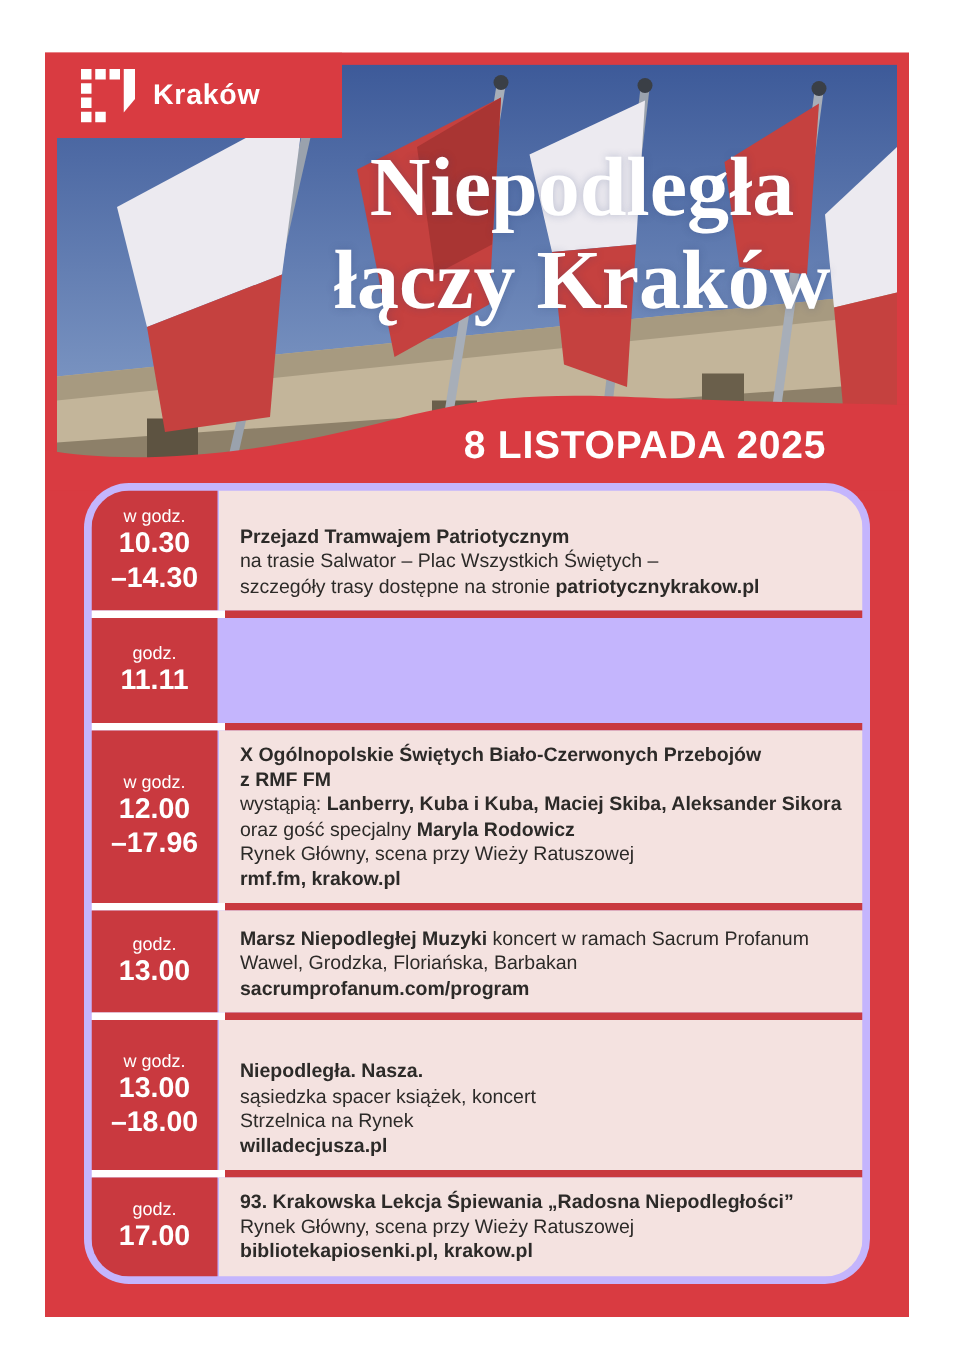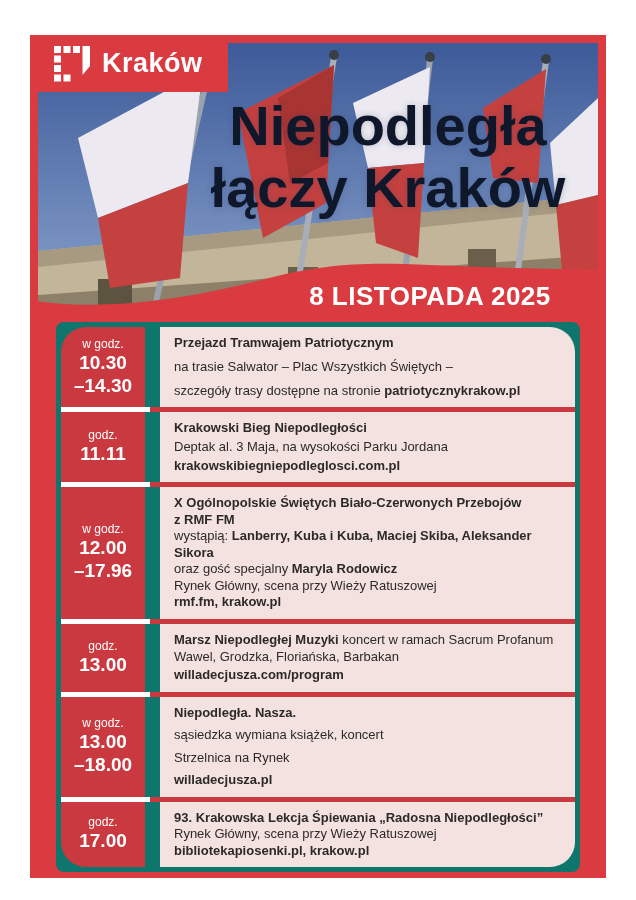--- a/index.html
+++ b/index.html
@@ -12,37 +12,37 @@
   *{box-sizing:border-box;margin:0;padding:0;}
   html,body{width:636px;height:900px;background:#ffffff;
     font-family:"Liberation Sans","DejaVu Sans",sans-serif;}
   .poster{position:absolute;left:30px;top:35px;width:576px;height:843px;
     background:var(--poster-red);overflow:hidden;}
   .photo{position:absolute;left:8px;top:8px;width:560px;height:272px;overflow:hidden;}
   .photo svg{display:block;}
   .logo-badge{position:absolute;left:0;top:0;width:198px;height:57px;
     background:var(--poster-red);display:flex;align-items:center;z-index:5;}
   .logo-icon{margin-left:24px;width:36px;height:36px;}
-  .logo-text{color:#fff;font-size:27px;font-weight:bold;margin-left:12px;letter-spacing:.5px;}
+  .logo-text{color:#fff;font-size:19px;font-weight:bold;margin-left:12px;letter-spacing:.5px;}
   .main-title{position:absolute;left:150px;top:60px;width:416px;z-index:4;
-    text-align:center;color:#0f172a;font-size:56px;font-weight:bold;line-height:1.1;
-    text-shadow:0 0 6px rgba(40,60,110,.25);}
+    text-align:center;color:#ffffff;font-size:56px;font-weight:bold;line-height:1.1;
+    text-shadow:0 0 6px rgba(40,60,110,.25);font-family:Liberation Serif, serif;}
   .wave{position:absolute;left:0;top:222px;width:576px;height:70px;z-index:6;}
   .date-banner{position:absolute;left:250px;top:246px;width:300px;z-index:7;
     text-align:center;color:#fff;font-size:26px;font-weight:bold;letter-spacing:.5px;}
   .panel{position:absolute;left:26px;top:287px;width:524px;z-index:8;
-    background:#0f766e;border-radius:8px;padding:5px;}
+    background:#c4b5fd;border-radius:30px;padding:5px;}
   .event-row{display:flex;}
   .time-badge{width:84px;background:var(--cell-red);color:#fff;flex-shrink:0;
     display:flex;flex-direction:column;justify-content:center;align-items:center;
     text-align:center;}
   .time-label{font-size:12px;line-height:1.25;}
   .time-big{font-size:19px;font-weight:bold;line-height:1.2;}
-  .event-details{flex:1;margin-left:15px;background:var(--pink);
-    display:flex;flex-direction:column;justify-content:space-between;
+  .event-details{flex:1;margin-left:1px;background:var(--pink);
+    display:flex;flex-direction:column;justify-content:flex-end;
     padding:8px 10px 8px 14px;color:var(--text-dark);font-size:13px;line-height:16.5px;}
   .event-details .b{font-weight:bold;}
   .row-sep{display:flex;height:5px;}
   .row-sep .sep-l{width:89px;flex-shrink:0;background:#fff;}
   .row-sep .sep-r{flex:1;background:var(--cell-red);}
   
   .panel-clip{border-radius:25px;overflow:hidden;}
 </style>
 </head>
 <body>
@@ -130,25 +130,20 @@
 <div class="row-sep">
           <div class="sep-l"></div>
           <div class="sep-r"></div>
         </div>
   <div class="event-row" style="min-height: 70px;">
     <div class="time-badge">
       <div class="time-label">godz.</div>
       <div class="time-big time-start">11.11</div>
 
     </div>
-    <div class="event-details">
-            <div><span class="b">Krakowski Bieg Niepodległości</span></div>
-            <div><span>Deptak al. 3 Maja, na wysokości Parku Jordana</span></div>
-            <div><span class="b">krakowskibiegniepodleglosci.com.pl</span></div>
-          </div>
   </div>
 <div class="row-sep">
           <div class="sep-l"></div>
           <div class="sep-r"></div>
         </div>
   <div class="event-row" style="min-height: 110px;">
     <div class="time-badge">
       <div class="time-label">w godz.</div>
       <div class="time-big time-start">12.00</div>
       <div class="time-big time-end">–17.96</div>
@@ -168,36 +163,36 @@
         </div>
   <div class="event-row" style="min-height: 68px;">
     <div class="time-badge">
       <div class="time-label">godz.</div>
       <div class="time-big time-start">13.00</div>
 
     </div>
     <div class="event-details">
             <div><span class="b">Marsz Niepodległej Muzyki</span><span> koncert w ramach Sacrum Profanum</span></div>
             <div><span>Wawel, Grodzka, Floriańska, Barbakan</span></div>
-            <div><span class="b">willadecjusza.com/program</span></div>
+            <div><span class="b">sacrumprofanum.com/program</span></div>
           </div>
   </div>
 <div class="row-sep">
           <div class="sep-l"></div>
           <div class="sep-r"></div>
         </div>
   <div class="event-row" style="min-height: 100px;">
     <div class="time-badge">
       <div class="time-label">w godz.</div>
       <div class="time-big time-start">13.00</div>
       <div class="time-big time-end">–18.00</div>
     </div>
     <div class="event-details">
             <div><span class="b">Niepodległa. Nasza.</span></div>
-            <div><span>sąsiedzka wymiana książek, koncert</span></div>
+            <div><span>sąsiedzka spacer książek, koncert</span></div>
             <div><span>Strzelnica na Rynek</span></div>
             <div><span class="b">willadecjusza.pl</span></div>
           </div>
   </div>
 <div class="row-sep">
           <div class="sep-l"></div>
           <div class="sep-r"></div>
         </div>
   <div class="event-row" style="min-height: 60px;">
     <div class="time-badge">

